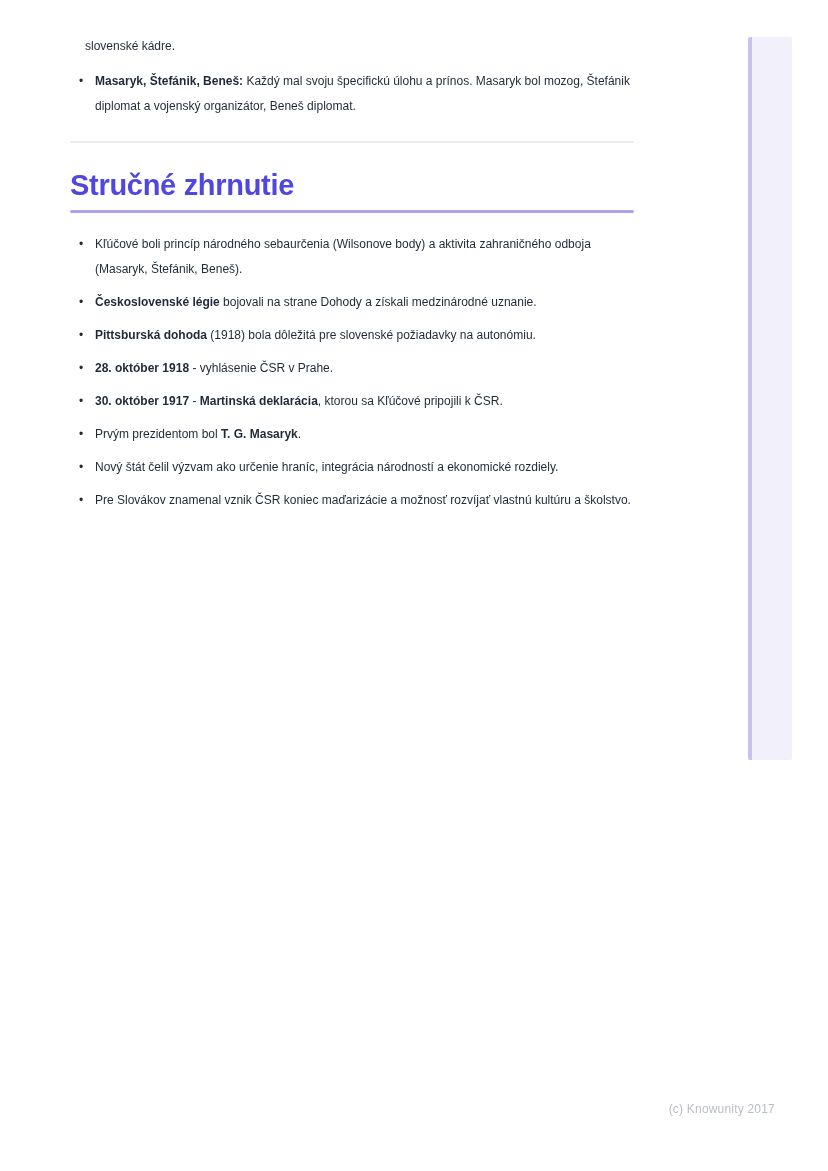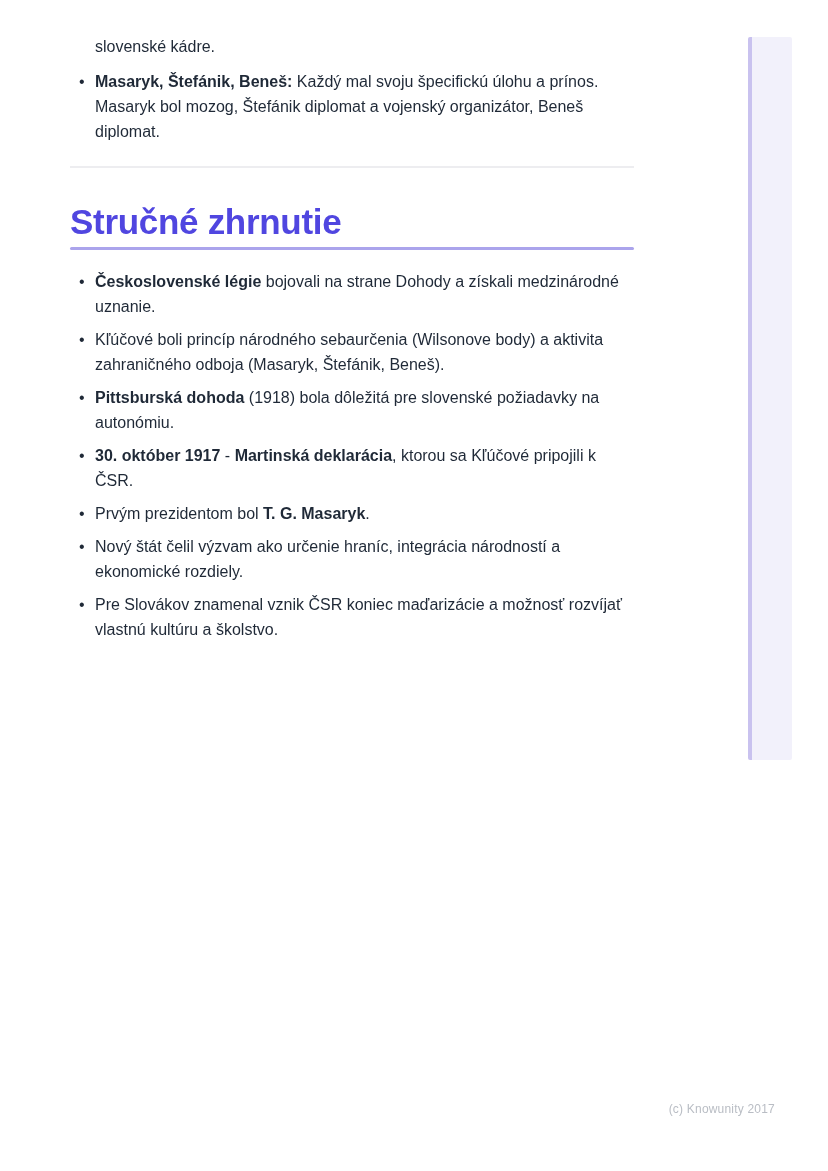--- a/index.html
+++ b/index.html
@@ -15,27 +15,27 @@
   html,body{margin:0;padding:0;background:#fff;}
   .page{
     position:relative;
     width:828px;height:1171px;
     background:var(--bg);
     font-family:"Liberation Sans","DejaVu Sans",sans-serif;
     color:var(--text);
     overflow:hidden;
   }
   .content{position:absolute;top:34px;left:70px;width:564px;}
-  .cont{margin:0 0 0 25px;font-size:16px;line-height:25px;}
+  .cont{margin:0 0 0 15px;font-size:12px;line-height:25px;}
   .blist{list-style:none;margin:10px 0 0 0;padding:0;}
-  .blist li{position:relative;padding-left:25px;font-size:16px;line-height:25px;margin-bottom:8px;}
+  .blist li{position:relative;padding-left:25px;font-size:12px;line-height:25px;margin-bottom:8px;}
   .blist li::before{content:"\2022";position:absolute;left:9px;top:0;color:var(--text);}
   .b{font-weight:700;}
   .divider{border:none;border-top:2px solid var(--divider);margin:22px 0 0 0;}
-  .heading{margin:36px 0 0 0;font-size:35px;line-height:36px;font-weight:700;color:var(--accent);letter-spacing:-0.3px;}
+  .heading{margin:24px 0 0 0;font-size:29px;line-height:36px;font-weight:700;color:var(--accent);letter-spacing:-0.3px;}
   .underline{height:3px;background:var(--underline);margin-top:7px;border-radius:2px;}
   .summary{margin-top:19px;}
   .scrollbar{
     position:absolute;top:37px;right:36px;width:40px;height:723px;
     background:var(--track);border-left:4px solid var(--thumb);border-radius:2px;
   }
   .footer{position:absolute;top:1102px;right:53px;font-size:12px;line-height:14px;color:var(--footerc);letter-spacing:0.2px;}
 </style>
 </head>
 <body>
@@ -43,23 +43,24 @@
 <div class="page">
   <main class="content">
     <p class="cont">slovenské kádre.</p>
     <ul class="blist">
         <li><span class="b">Masaryk, Štefánik, Beneš:</span><span> Každý mal svoju špecifickú úlohu a prínos. Masaryk bol mozog, Štefánik diplomat a vojenský organizátor, Beneš diplomat.</span></li>
       </ul>
     <hr class="divider">
     <h1 class="heading">Stručné zhrnutie</h1>
     <div class="underline"></div>
     <ul class="blist summary">
+        <li><span>Kľúčové boli princíp národného sebaurčenia (Wilsonove body) a aktivita zahraničného odboja (Masaryk, Štefánik, Beneš).</span></li>
         <li><span class="b">Československé légie</span><span> bojovali na strane Dohody a získali medzinárodné uznanie.</span></li>
-        <li><span>Kľúčové boli princíp národného sebaurčenia (Wilsonove body) a aktivita zahraničného odboja (Masaryk, Štefánik, Beneš).</span></li>
         <li><span class="b">Pittsburská dohoda</span><span> (1918) bola dôležitá pre slovenské požiadavky na autonómiu.</span></li>
+        <li><span class="b">28. október 1918</span><span> - vyhlásenie ČSR v Prahe.</span></li>
         <li><span class="b">30. október 1917</span><span> - </span><span class="b">Martinská deklarácia</span><span>, ktorou sa Kľúčové pripojili k ČSR.</span></li>
         <li><span>Prvým prezidentom bol </span><span class="b">T. G. Masaryk</span><span>.</span></li>
         <li><span>Nový štát čelil výzvam ako určenie hraníc, integrácia národností a ekonomické rozdiely.</span></li>
         <li><span>Pre Slovákov znamenal vznik ČSR koniec maďarizácie a možnosť rozvíjať vlastnú kultúru a školstvo.</span></li>
       </ul>
   </main>
   <div class="scrollbar"></div>
   <div class="footer">(c) Knowunity 2017</div>
 </div>
 

